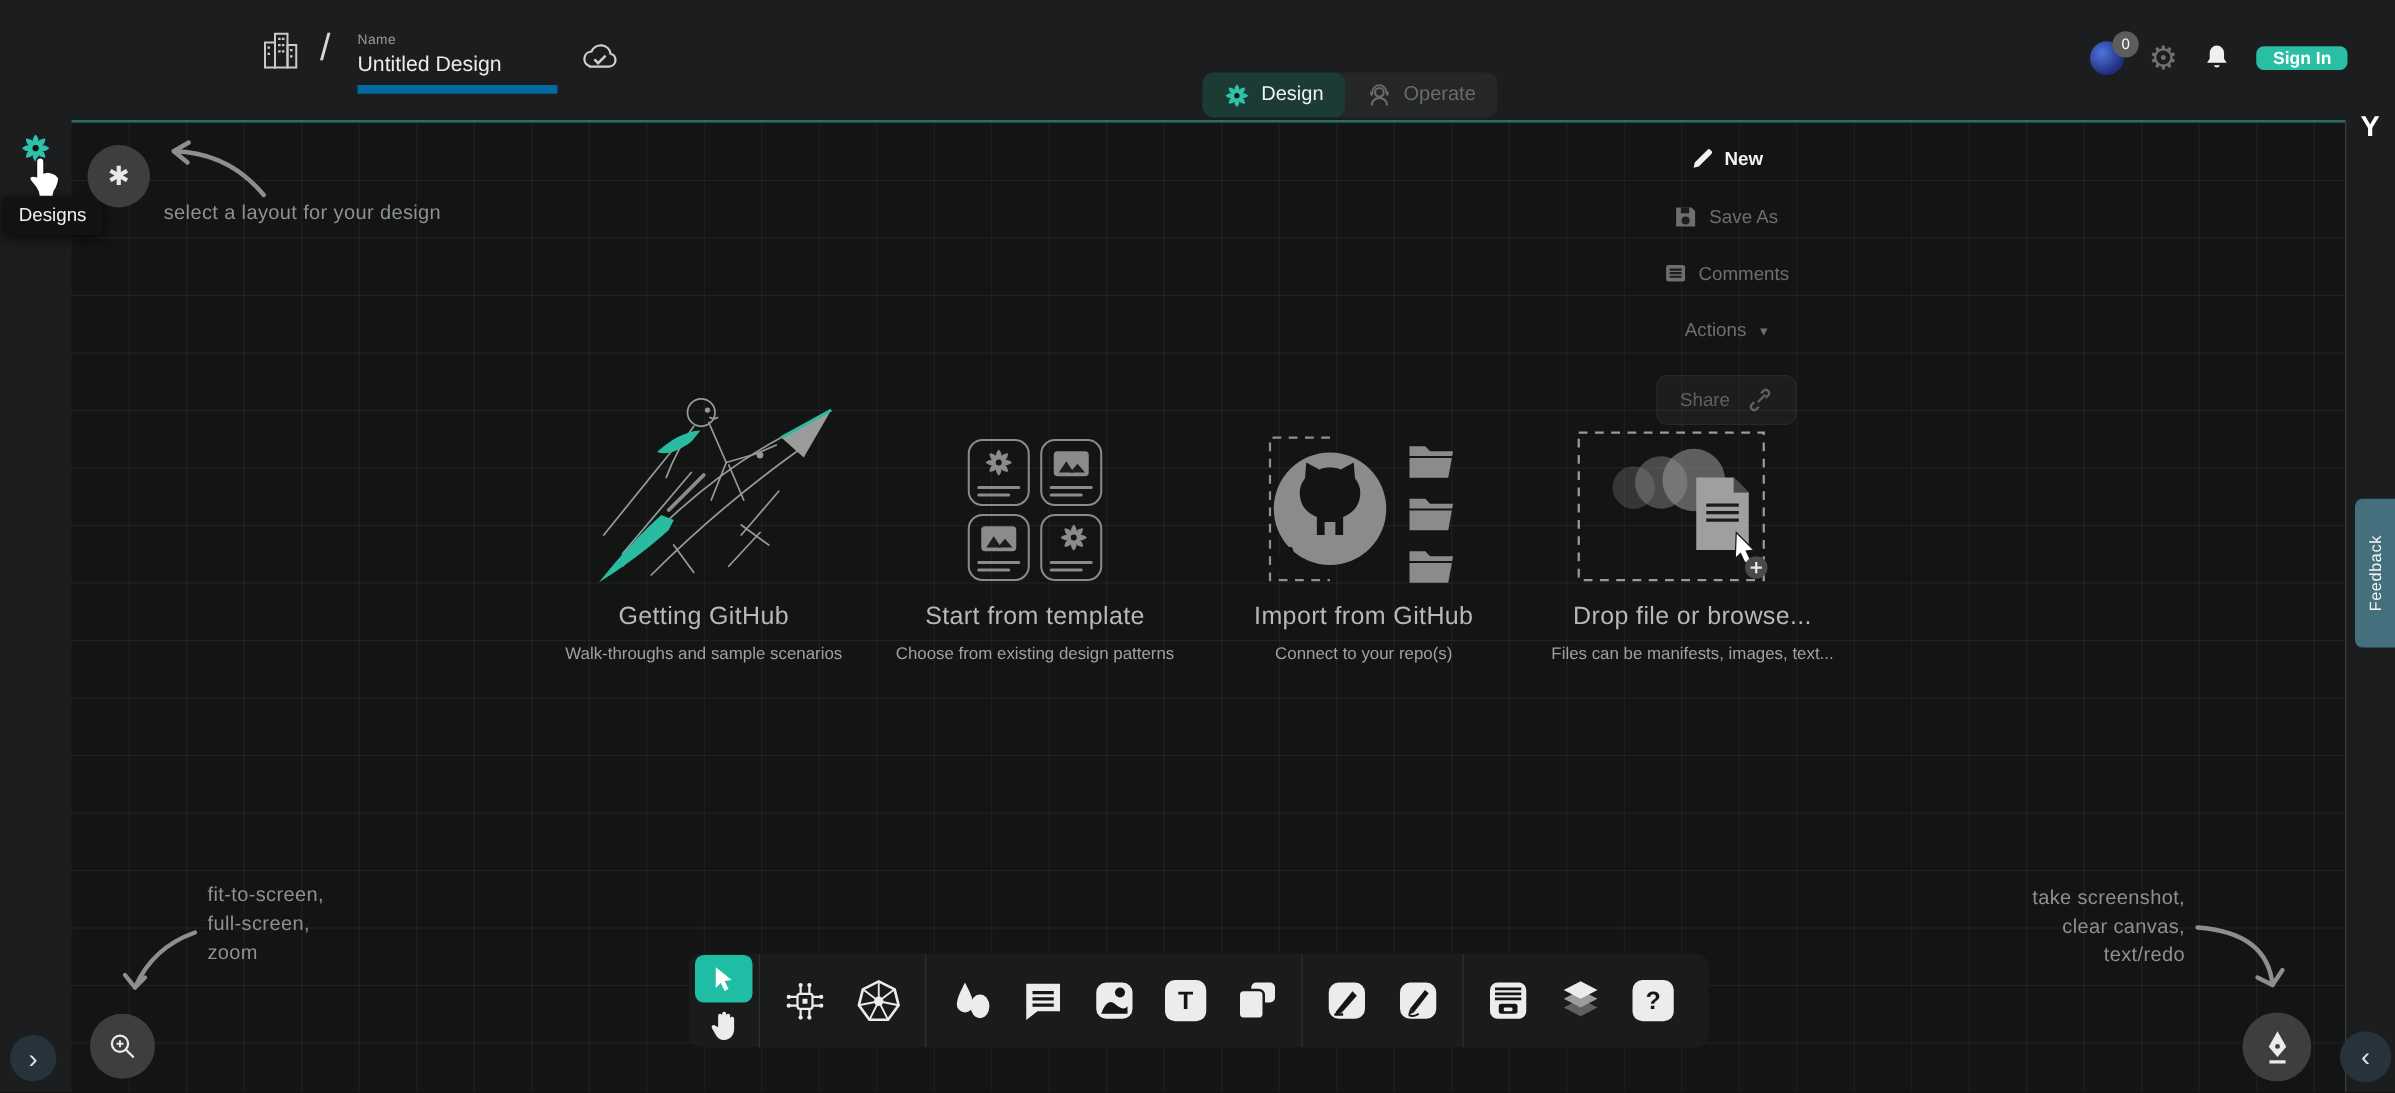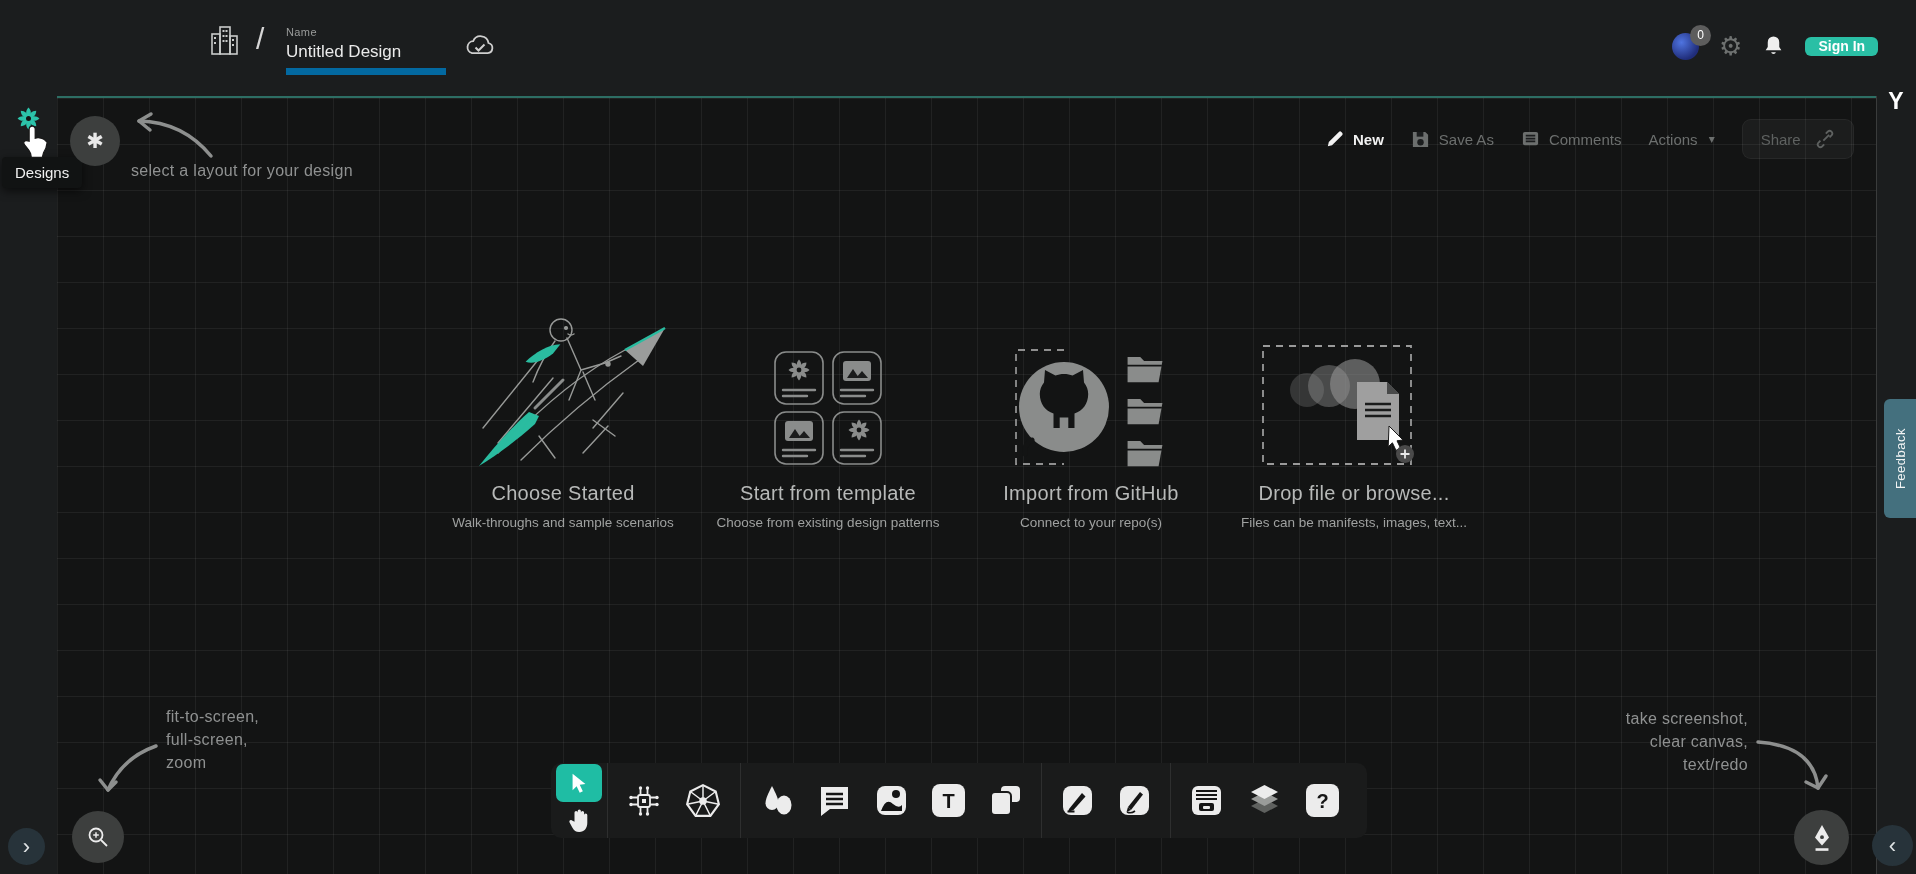--- a/index.html
+++ b/index.html
@@ -41,21 +41,21 @@
   .right-strip{left:1876px;top:96px;width:40px;height:778px;background:#1b1d1e;
       border-left:1px solid #3a3c3c;}
   .canvas{left:57px;top:96px;width:1819px;height:778px;background:#131414;
       border-top:2px solid #2d6e64;box-sizing:border-box;
       background-image:
         linear-gradient(rgba(255,255,255,0.06) 1px, transparent 1px),
         linear-gradient(90deg, rgba(255,255,255,0.06) 1px, transparent 1px);
       background-size:46px 46px;}
 
   
-  .cv-toolbar{left:1325px;top:118px;height:42px;display:flex;align-items:center;gap:27px;}
+  .cv-toolbar{left:1325px;top:118px;height:42px;display:flex;align-items:center;gap:27px;flex-direction:column;}
   .tb-item{display:flex;align-items:center;gap:9px;font-size:15px;color:#6c6f6e;cursor:pointer;white-space:nowrap;}
   .tb-item.active{color:#f2f2f2;font-weight:bold;}
   .caret{font-size:12px;margin-left:2px;}
   .share-box{display:flex;align-items:center;gap:14px;border-radius:9px;
       background:rgba(255,255,255,0.04);border:1px solid rgba(255,255,255,0.05);
       padding:9px 18px;color:#5e6160;font-size:15px;cursor:default;}
 
   
   .pinwheel-side{left:16px;top:106px;color:#2cc3aa;}
   .tooltip{left:2px;top:157px;background:#111313;border-radius:4px;padding:7px 13px;
@@ -144,20 +144,38 @@
     <input class="name-input" type="text" value="Untitled Design" style="">
   </div>
 
   <span class="abs cloud">
     <svg width="32" height="26" viewBox="0 0 32 26" fill="none" stroke="#cfcfcf" stroke-width="1.8">
       <path d="M8 20 a6 6 0 0 1 1.2-11.8 A8 8 0 0 1 24.5 10 a5.2 5.2 0 0 1-0.8 10.2 H8 Z"></path>
       <path d="M11.5 14.5 l3 3 6-6" stroke-width="2"></path>
     </svg>
   </span>
 
+  <div class="abs tabs">
+    <div class="tab active">
+      <svg width="21" height="21" style="color:#2cc3aa">
+          <use href="#pinwheel"></use>
+        </svg>
+      <span>Design</span>
+    </div>
+    <div class="tab">
+      <svg width="21" height="21" viewBox="0 0 24 24" fill="none" stroke="#696c6b" stroke-width="2">
+        <circle cx="12" cy="9" r="4"></circle>
+        <path d="M5 21 a7 7 0 0 1 14 0"></path>
+        <path d="M5.5 9 a6.5 6.5 0 0 1 13 0" stroke-width="1.6"></path>
+        <rect x="3.6" y="8" width="2.6" height="4" rx="1.2" fill="#696c6b" stroke="none"></rect>
+        <rect x="17.8" y="8" width="2.6" height="4" rx="1.2" fill="#696c6b" stroke="none"></rect>
+      </svg>
+      <span>Operate</span>
+    </div>
+  </div>
 
   <div class="abs acct">
     <span class="avatar">
       <span class="badge">0</span>
     </span>
     <span class="gear">⚙</span>
     <span>
       <svg width="23" height="24" viewBox="0 0 24 24">
         <path fill="#efefef" d="M12 2 a6 6 0 0 1 6 6 v5 l2.2 3.4 H3.8 L6 13 V8 a6 6 0 0 1 6-6 Z"></path>
         <path fill="#efefef" d="M9.5 18.5 a2.6 2.6 0 0 0 5 0 Z"></path>
@@ -246,21 +264,21 @@
       <path d="M116 34 C104 36 92 46 84 56 C92 58 102 52 110 44" fill="#2abca0" stroke="none" transform="rotate(8 100 45)"></path>
       <path d="M86 104 C70 118 52 138 36 158 C52 148 72 134 92 116 L96 108 Z" fill="#2abca0"></path>
       <g stroke="#2abca0" stroke-width="1.2" fill="none">
         <path d="M70 120 l-16 22 M80 112 l-20 26 M90 106 l-14 20"></path>
       </g>
       <g stroke="#8b8d8c" stroke-width="3" stroke-linecap="round">
         <path d="M92 100 L120 72"></path>
       </g>
     </svg>
   </div>
-  <div class="card-title">Choose Started</div>
+  <div class="card-title">Getting GitHub</div>
   <div class="card-sub">Walk-throughs and sample scenarios</div>
 </div>
 
 <div class="abs card" style="left:693px;top:308px">
   <div class="card-art">
     <svg width="110" height="118" viewBox="0 0 110 118">
       <g fill="none" stroke="#8a8c8b" stroke-width="1.6">
         <rect x="2" y="2" width="48" height="52" rx="11"></rect>
         <rect x="60" y="2" width="48" height="52" rx="11"></rect>
         <rect x="2" y="62" width="48" height="52" rx="11"></rect>

